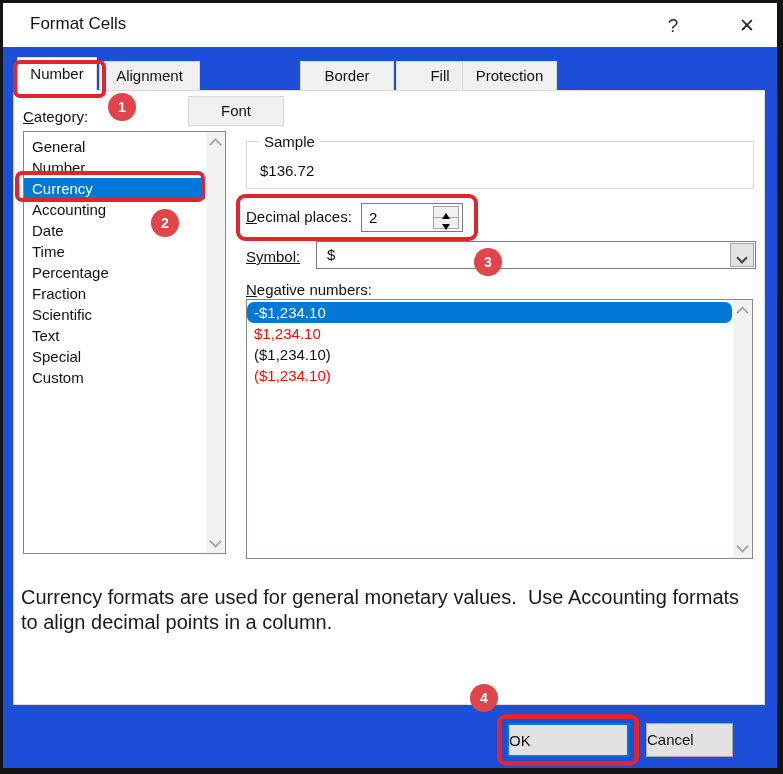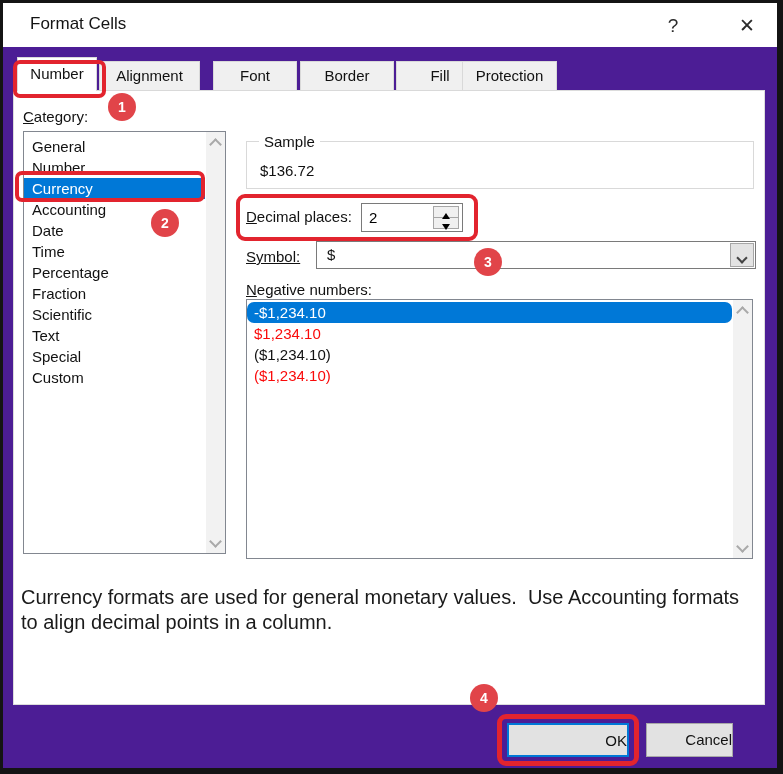--- a/index.html
+++ b/index.html
@@ -1,19 +1,19 @@
 <!DOCTYPE html>
 <html><head>
 <meta charset="utf-8">
 <style>
   * { margin:0; padding:0; box-sizing:border-box; }
   html,body { background:#fff; }
   body { font-family:"Liberation Sans","DejaVu Sans",sans-serif; color:#111; }
 
-  .dialog { position:relative; width:783px; height:774px; background:#4c1d95; overflow:hidden; }
+  .dialog { position:relative; width:783px; height:774px; background:#1d4ed8; overflow:hidden; }
   .frame  { position:absolute; inset:0; border-style:solid; border-color:#141414;
             border-width:3px 6px 6px 3px; pointer-events:none; z-index:200; }
 
   .titlebar { position:absolute; left:3px; top:3px; width:774px; height:44px; background:#ffffff; }
   .title { position:absolute; left:27px; top:11px; font-size:17px; color:#141414; }
   .cap-btn { position:absolute; top:8px; width:44px; height:30px; text-align:center;
              font-size:19px; font-weight:300; color:#2b2b2b; line-height:30px; cursor:default; }
   .help  { left:648px; }
   .close { left:722px; }
 
@@ -68,21 +68,21 @@
 
   .neg-list { left:232px; top:208px; width:507px; height:260px; padding-top:2px; }
   .neg-item { height:21px; line-height:21px; font-size:15px; padding-left:7px; width:calc(100% - 20px); }
   .neg-item.sel { background:#0078d7; color:#fff;border-radius:7px; }
   .neg-item.red { color:#fa0a0a; }
 
   .description { position:absolute; left:7px; top:494px; width:736px; font-size:20px;
                  line-height:25px; color:#1a1a1a; white-space:pre-wrap; }
 
   .btn { position:absolute; top:723px; height:34px; background:#e2e2e2; font-size:15px;
-         text-align:right; line-height:31px; cursor:default; z-index:3; }
+         text-align:left; line-height:31px; cursor:default; z-index:3; }
   .btn-ok { left:507px; width:122px; border:2px solid #0078d7; }
   .btn-cancel { left:646px; width:87px; border:1px solid #a8a8a8; line-height:32px; }
 
   
   .ann-rect { position:absolute; border:4px solid #e2242e; border-radius:7px; z-index:100; pointer-events:none; }
   .ann-rect1 { left:13px;  top:60px;  width:93px;  height:38px; }
   .ann-rect2 { left:15px;  top:171px; width:190px; height:31px; }
   .ann-rect3 { left:236px; top:194px; width:242px; height:47px; border-radius:9px; }
   .ann-rect4 { left:497px; top:714px; width:142px; height:52px; border-width:5px; border-radius:9px; }
   .ann-badge { position:absolute; width:28px; height:28px; border-radius:50%; background:#e14449;
@@ -100,21 +100,21 @@
 <div class="dialog">
 
   <div class="titlebar">
     <div class="title">Format Cells</div>
     <div class="cap-btn help">?</div>
     <div class="cap-btn close">✕</div>
   </div>
 
   <div class="tab active" style="left:17px; width:80px;">Number</div>
   <div class="tab" style="left:99px; width:101px;">Alignment</div>
-  <div class="tab" style="left:213px; width:84px;">Font</div>
+  <div class="tab" style="left:188px; width:96px;margin-top:35px;">Font</div>
   <div class="tab" style="left:300px; width:94px;">Border</div>
   <div class="tab" style="left:396px; width:88px;">Fill</div>
   <div class="tab" style="left:462px; width:95px;">Protection</div>
 
   <div class="panel">
 
     <div class="lbl mnemonic" style="left:9px; top:17px;"><u>C</u>ategory:</div>
 
     <div class="listbox cat-list">
       <div class="cat-item">General</div>

